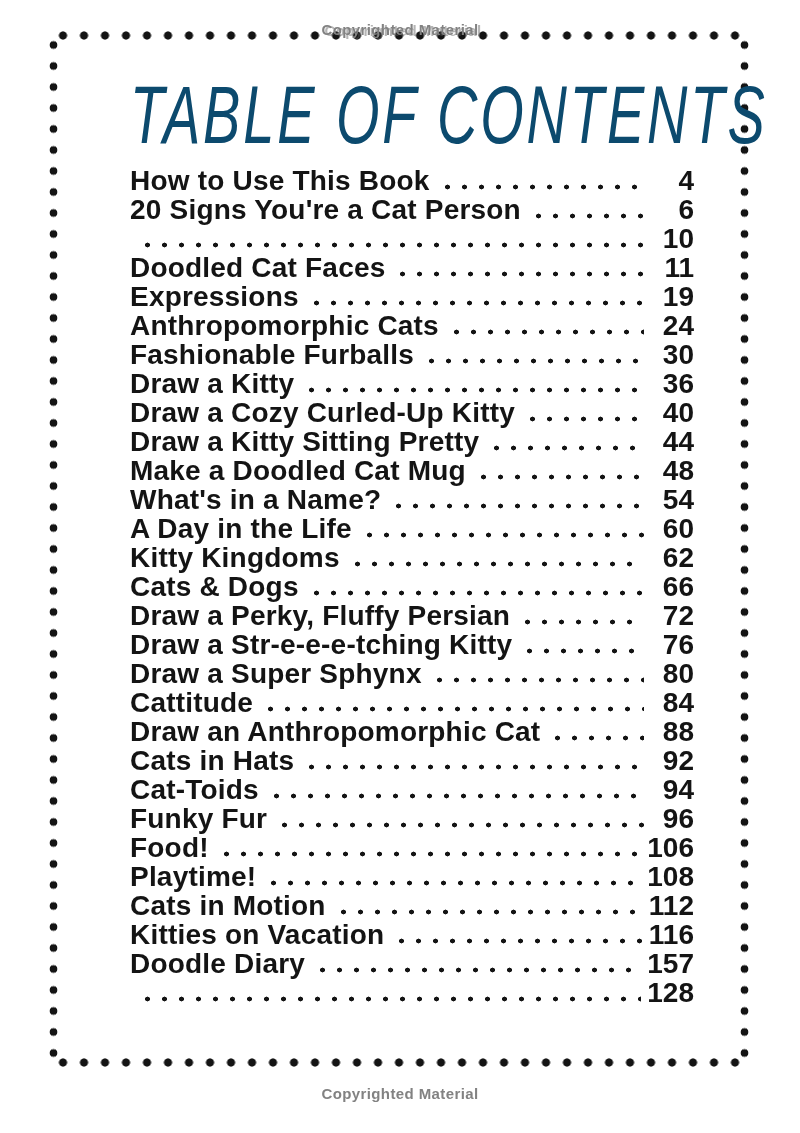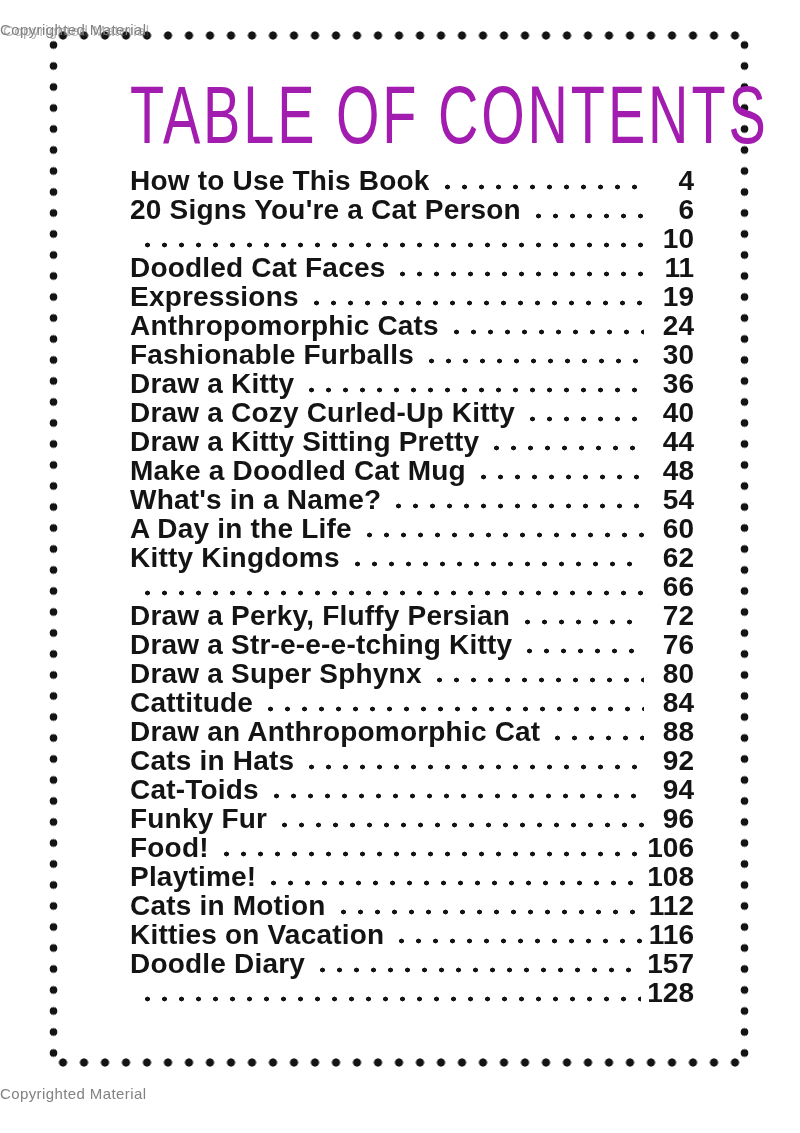--- a/index.html
+++ b/index.html
@@ -33,23 +33,23 @@
   }
   .edge.top { top: -4px; }
   .edge.bottom { bottom: -4px; }
   .edge.left { left: -2px; }
   .edge.right { right: -2px; }
 
   
   .watermark {
     position: absolute;
     left: 0; width: 100%;
-    text-align: left;
+    text-align: center;
     font-size: 15px;
-    font-weight: normal;
+    font-weight: bold;
     color: #828282;
     letter-spacing: 0.4px;
     z-index: 5;
   }
   .watermark.top {
     top: 21px;
     text-shadow: 3px 1px 0 rgba(90,90,90,0.45);
   }
   .watermark.bottom { top: 1085px; }
 
@@ -57,23 +57,24 @@
   .content {
     position: absolute;
     left: 50px; top: 34px;
     width: 698px; height: 1030px;
     box-sizing: border-box;
     padding: 34px 54px 0 80px;
   }
   .toc-title {
     margin: 0 0 6px 0;
     height: 92px;
-    color: #a21caf;
+    color: #0c4a6e;
     font-weight: normal;
     overflow: visible;
+    font-style: italic;
   }
   .toc-title span {
     display: inline-block;
     font-family: "Liberation Sans", sans-serif;
     font-size: 57px;
     letter-spacing: 3px;
     transform: scaleY(1.42) scaleX(0.98);
     transform-origin: left top;
     white-space: nowrap;
   }
@@ -204,20 +205,21 @@
     <span class="toc-entry-page">60</span>
   </div>
 
   <div class="toc-row">
     <span class="toc-entry-title">Kitty Kingdoms</span>
     <span class="leader"></span>
     <span class="toc-entry-page">62</span>
   </div>
 
   <div class="toc-row">
+    <span class="toc-entry-title">Cats &amp; Dogs</span>
     <span class="leader"></span>
     <span class="toc-entry-page">66</span>
   </div>
 
   <div class="toc-row">
     <span class="toc-entry-title">Draw a Perky, Fluffy Persian</span>
     <span class="leader"></span>
     <span class="toc-entry-page">72</span>
   </div>
 

